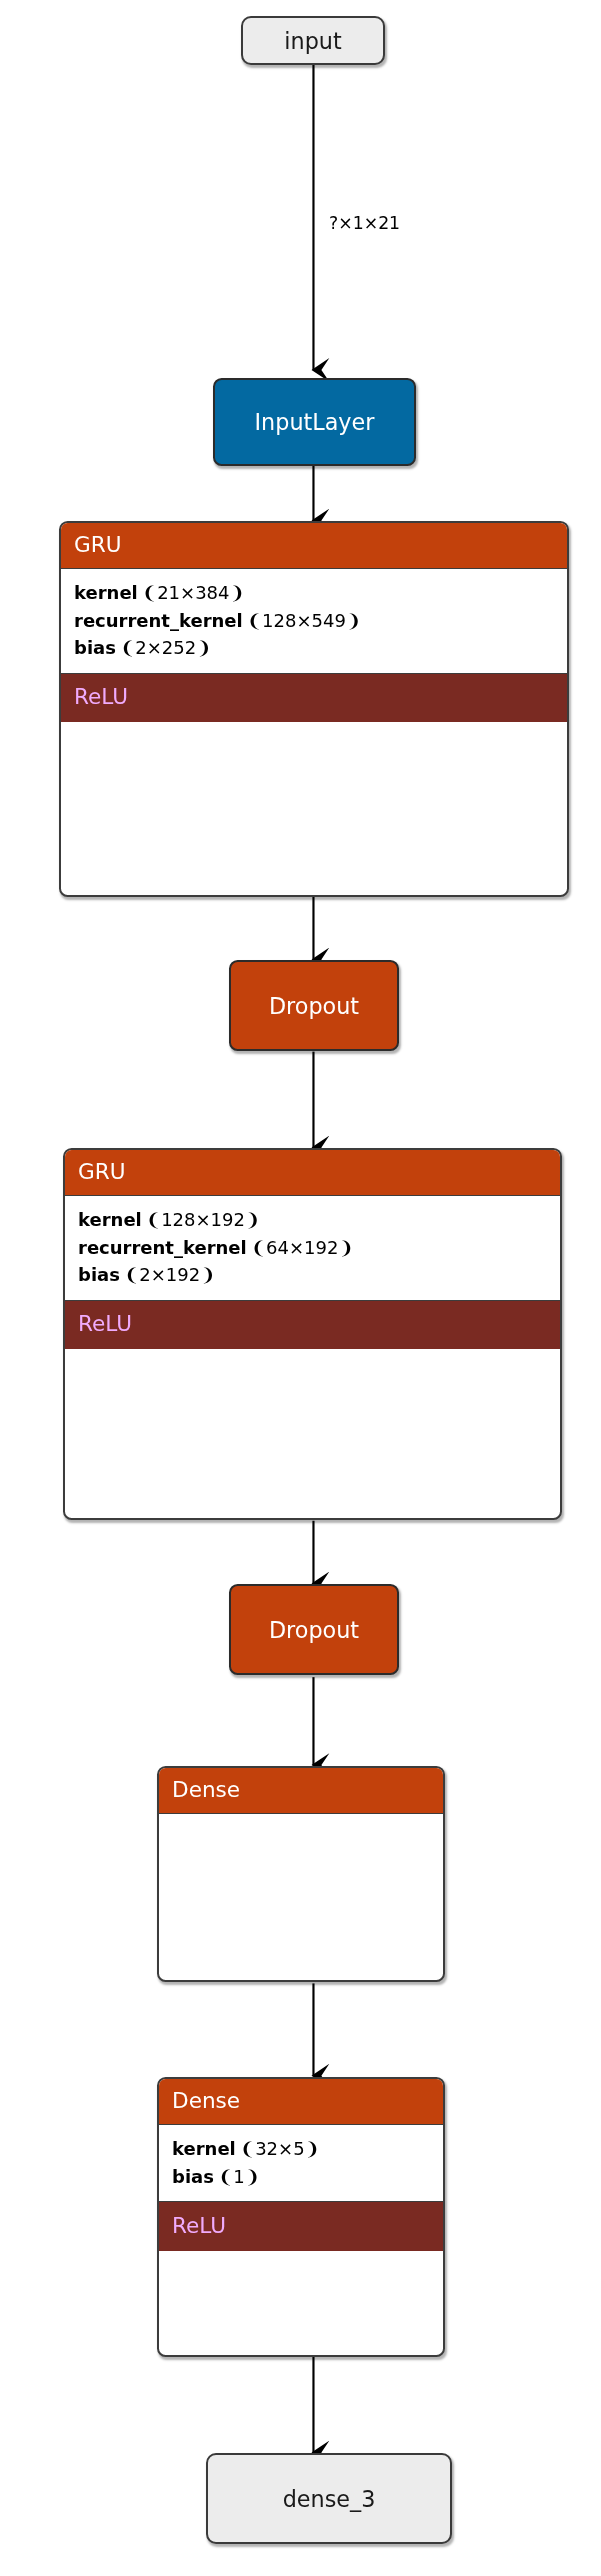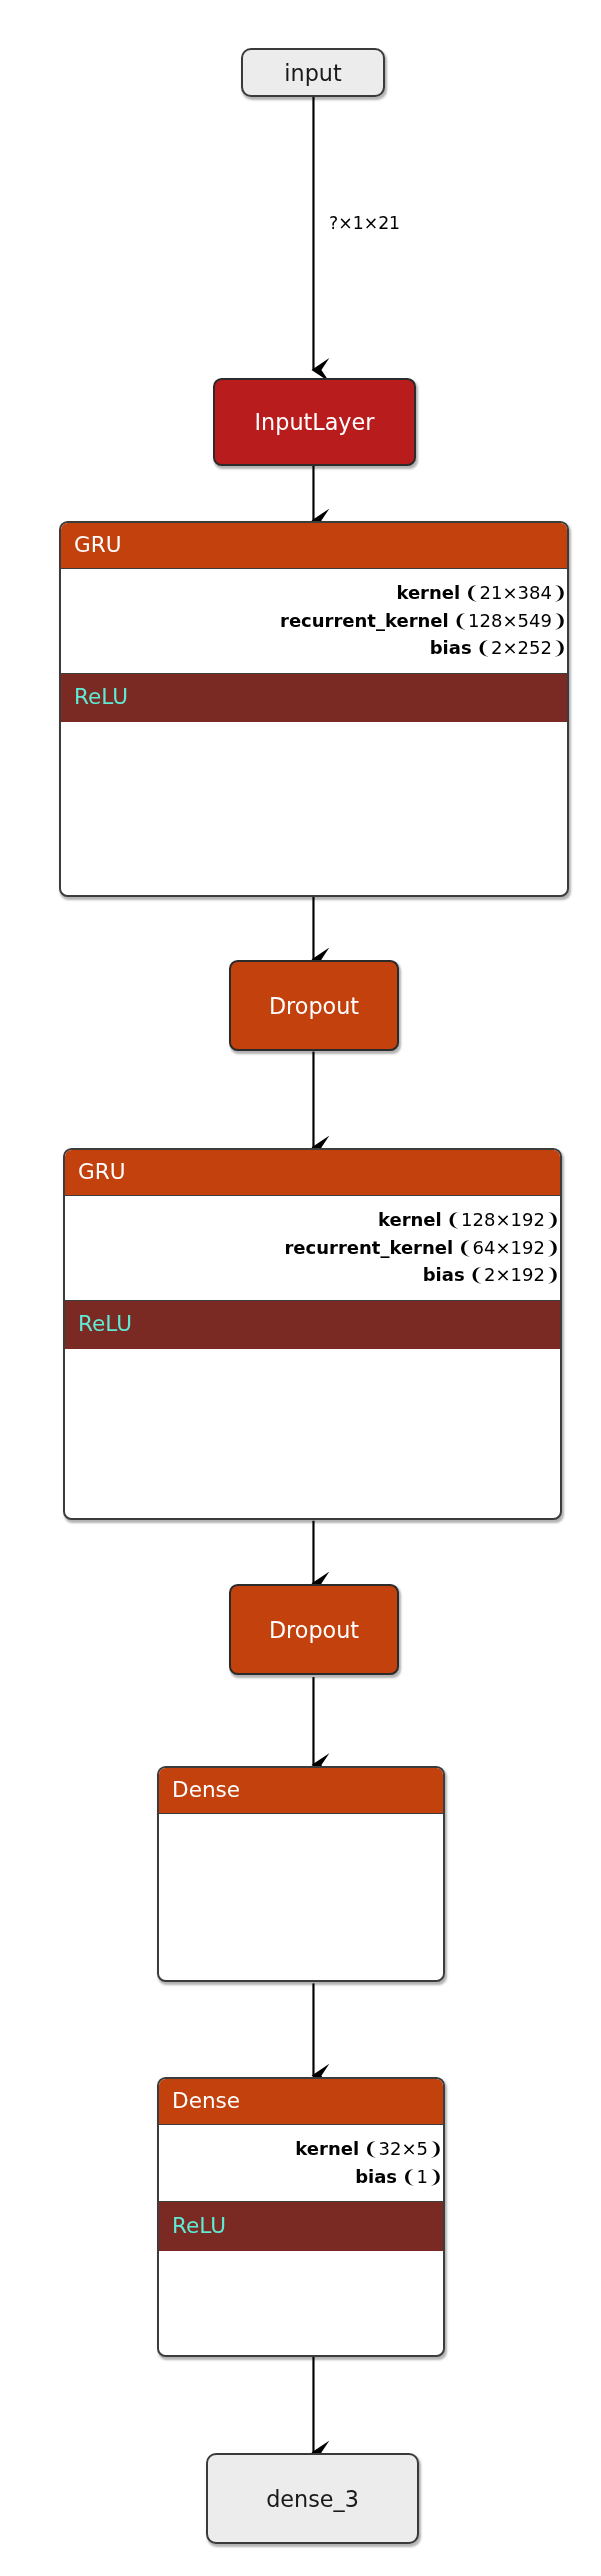--- a/index.html
+++ b/index.html
@@ -42,21 +42,21 @@
     box-sizing: border-box;
     border: 2.2px solid #2b2b2b;
     border-radius: 8.6px;
     color: #ffffff;
     font-size: 22.3px;
     display: flex;
     align-items: center;
     justify-content: center;
     box-shadow: 1.4px 2.2px 2.2px rgba(0,0,0,0.30);
   }
-  .solid.gray   { background: #b91c1c; }
+  .solid.gray   { background: #0369a1; }
   .solid.purple { background: #c2410c; }
 
   
   .block {
     position: absolute;
     box-sizing: border-box;
     border: 2.2px solid #3c3c3c;
     border-radius: 8.6px;
     overflow: hidden;
     box-shadow: 1.4px 2.2px 2.2px rgba(0,0,0,0.30);
@@ -66,40 +66,39 @@
     background: #c2410c;
     color: #ffffff;
     font-size: 21.6px;
     padding: 10px 0 11.5px 13px;
     line-height: 1.1;
     border-bottom: 1.4px solid #3c3c3c;
   }
   .block-body {
     background: #ffffff;
     padding: 10px 0 11.5px 13px;
-    text-align: right;
   }
   .param {
     font-size: 18px;
     color: #000000;
     line-height: 1.52;
     white-space: nowrap;
   }
   .param .pname {
     font-weight: bold;
     color: #000000;
   }
   .param .pshape {
     font-weight: normal;
     color: #000000;
     margin-left: 4.3px;
   }
   .block-footer {
     background: #7a2a22;
-    color: #5eead4;
+    color: #f0abfc;
     font-size: 21.6px;
     padding: 11.5px 0 13px 13px;
     line-height: 1.1;
     border-top: 1.4px solid #3c3c3c;
   }
 
   
   .edge {
     position: absolute;
     left: 0;
@@ -140,21 +139,21 @@
 
     <line x1="435" y1="2327" x2="435" y2="2449" stroke="#000000" stroke-width="3" marker-end="url(#arrow)"></line>
 
     <line x1="435" y1="2752" x2="435" y2="2880" stroke="#000000" stroke-width="3" marker-end="url(#arrow)"></line>
 
     <line x1="435" y1="3269" x2="435" y2="3403" stroke="#000000" stroke-width="3" marker-end="url(#arrow)"></line>
   </svg>
 
   <div class="edge-label" style="left:329px; top:213px;">?×1×21</div>
 
-  <div class="pill" style="left:241px; top:16px; width:144px; height:49px;margin-top:32px;">
+  <div class="pill" style="left:241px; top:16px; width:144px; height:49px;">
     <span>input</span>
   </div>
 
   <div class="solid gray" style="left:213px; top:378px; width:203px; height:88px;">
     <span>InputLayer</span>
   </div>
 
   <div class="block" style="left:59px; top:521px; width:510px; height:376px;">
     <div class="block-header">GRU</div>
     <div class="block-body">
@@ -205,18 +204,18 @@
       <div class="param">
         <span class="pname">kernel</span><span class="pshape">❨32×5❩</span>
       </div>
       <div class="param">
         <span class="pname">bias</span><span class="pshape">❨1❩</span>
       </div>
     </div>
     <div class="block-footer">ReLU</div>
   </div>
 
-  <div class="pill" style="left:206px; top:2453px; width:213px; height:91px;">
+  <div class="pill" style="left:206px; top:2453px; width:246px; height:91px;">
     <span>dense_3</span>
   </div>
 
 </div>
 
 
 </body></html>

